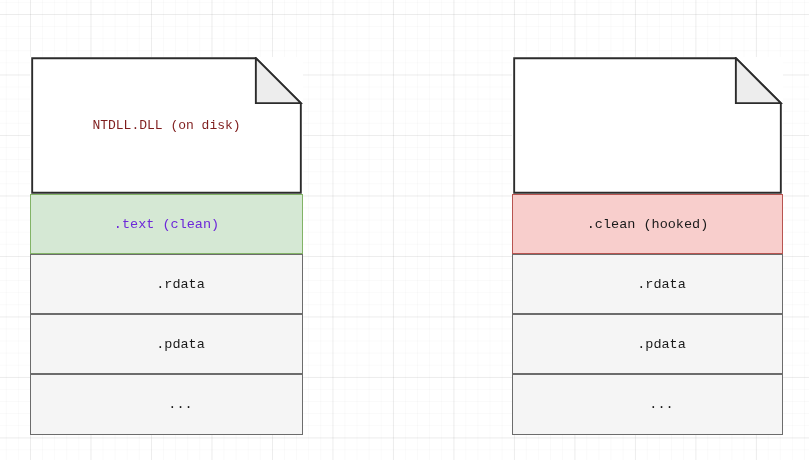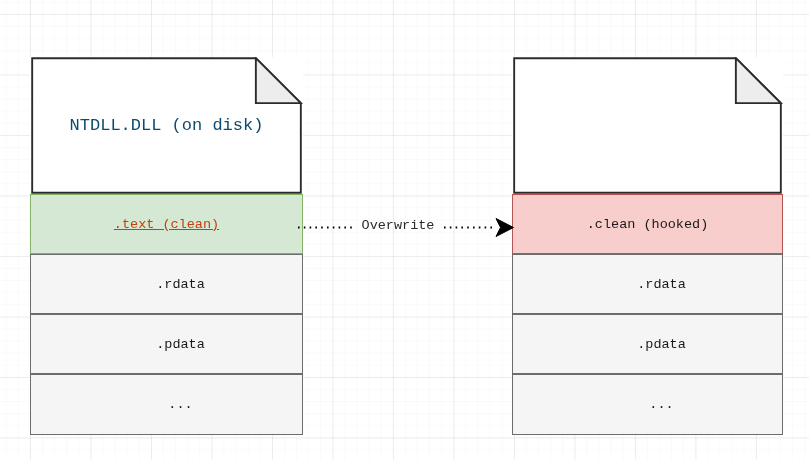--- a/index.html
+++ b/index.html
@@ -49,22 +49,22 @@
   .doc-head-body {
     position: absolute;
     left: 0;
     top: 0;
     width: 100%;
     height: 100%;
   }
   .doc-title {
     position: relative;
     z-index: 3;
-    font-size: 17px;
-    color: #0c4a6e;
+    font-size: 13px;
+    color: #7f1d1d;
     letter-spacing: 0px;
     white-space: nowrap;
     font-family: "Liberation Mono", "DejaVu Sans Mono", monospace;
   }
 
   
   .doc-row {
     position: absolute;
     box-sizing: border-box;
     display: flex;
@@ -76,22 +76,21 @@
     font-family: "Liberation Mono", "DejaVu Sans Mono", monospace;
   }
   .row-plain {
     background: #f5f5f5;
     border: 1.6px solid #6c6c6c;
     padding-left: 28px;
   }
   .row-green {
     background: #d5e8d4;
     border: 1.2px solid #82b366;
-    color: #c2410c;
-    text-decoration: underline;
+    color: #6d28d9;
   }
   .row-red {
     background: #f8cecc;
     border: 1.2px solid #b85450;
     color: #1a1a1a;
   }
 
   
   .arrow-wrap {
     position: absolute;
@@ -157,25 +156,14 @@
 
     <div class="doc-row row-plain" style="left:0px; top:257px; width:271px; height:60px;">
       <span>.pdata</span>
     </div>
 
     <div class="doc-row row-plain" style="left:0px; top:317px; width:271px; height:61px;">
       <span>...</span>
     </div>
   </div>
 
-  <div class="arrow-wrap" style="left:296px; top:206px; width:220px; height:44px;">
-    <svg width="220" height="44" viewBox="0 0 220 44">
-
-      <line x1="2" y1="21.5" x2="56" y2="21.5" stroke="#000000" stroke-width="2.2" stroke-dasharray="1.6 4.2" stroke-linecap="butt"></line>
-
-      <line x1="148" y1="21.5" x2="200" y2="21.5" stroke="#000000" stroke-width="2.2" stroke-dasharray="1.6 4.2" stroke-linecap="butt"></line>
-
-      <path d="M200,12.5 L217.5,21.5 L200,30.5 L204.5,21.5 Z" fill="#000000" stroke="#000000" stroke-width="1"></path>
-    </svg>
-    <span class="arrow-label" style="left:54px; top:12px; width:96px;">Overwrite</span>
-  </div>
 
 </div>
 
 </body></html>

